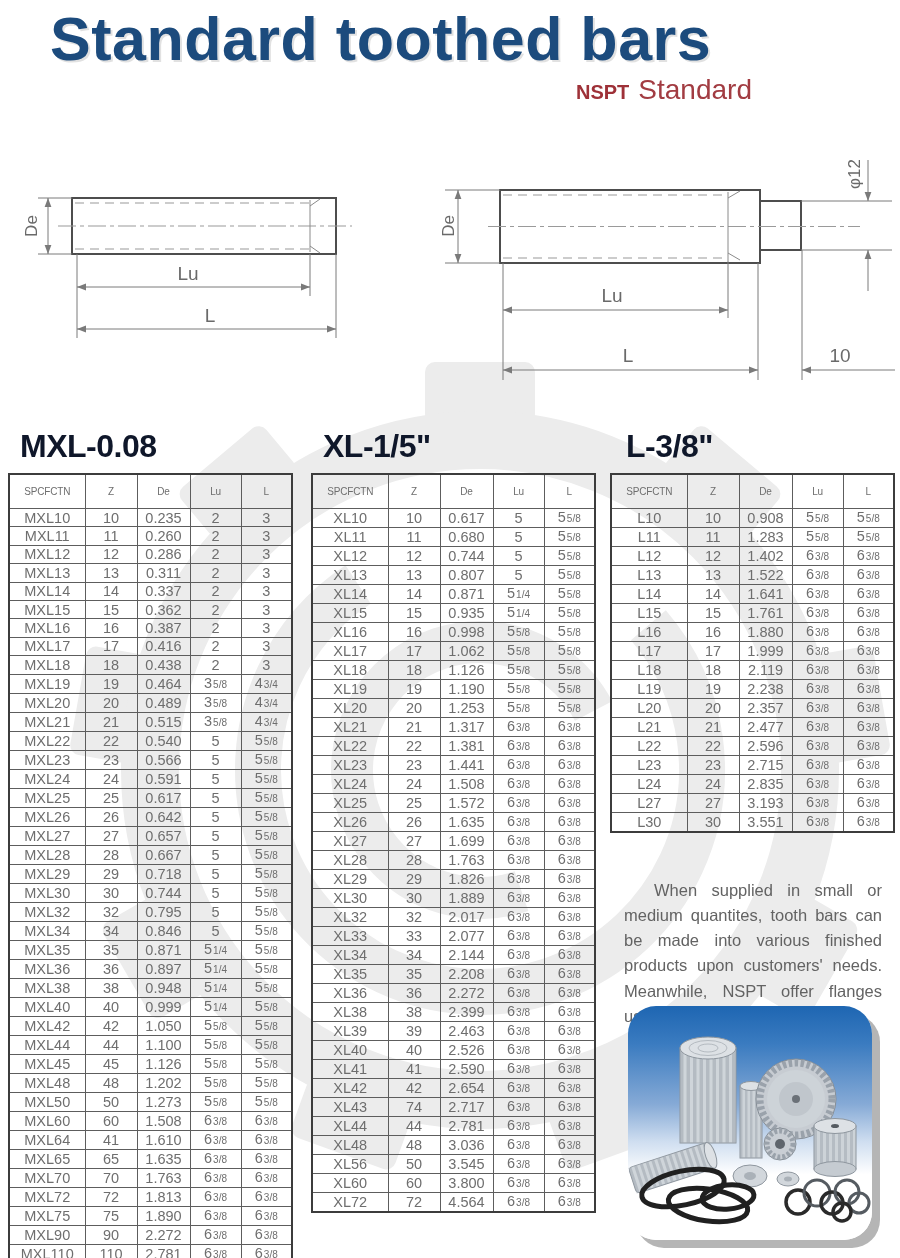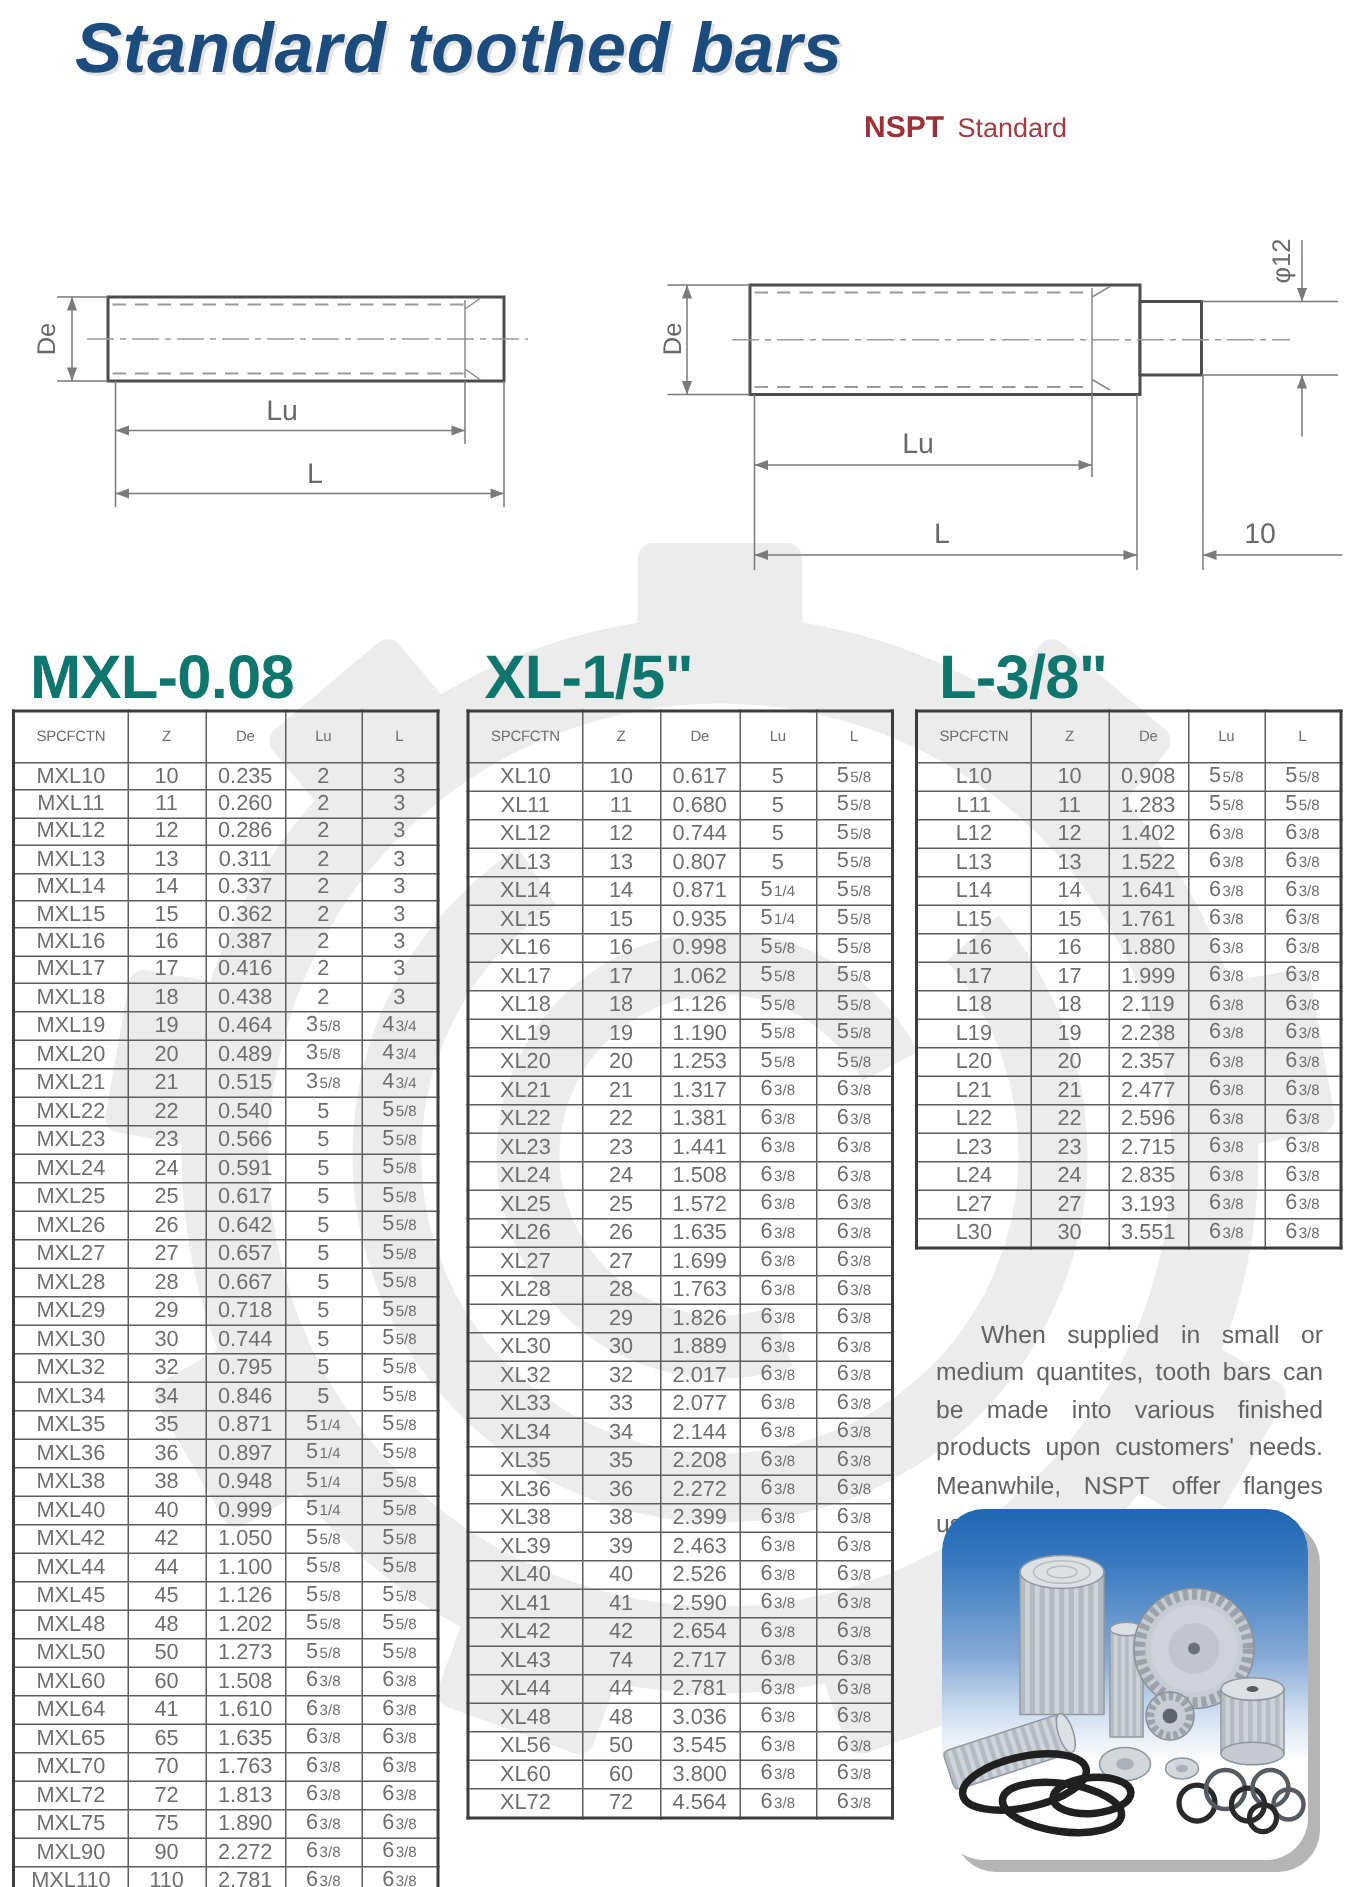--- a/index.html
+++ b/index.html
@@ -1,33 +1,33 @@
 <!DOCTYPE html>
 <html><head>
 <meta charset="utf-8">
 <style>
   html,body{margin:0;padding:0;background:#fff;}
   #page{position:relative;width:900px;height:1258px;background:#ffffff;overflow:hidden;
         font-family:"Liberation Sans",sans-serif;}
   
-  .main-title{position:absolute;left:50px;top:4px;font-size:47px;font-weight:800;font-style:italic;
+  .main-title{position:absolute;left:50px;top:4px;font-size:61px;font-weight:800;
       color:#1c4b7d;letter-spacing:0.5px;white-space:nowrap;text-shadow:2px 2px 0 rgba(40,40,40,0.14);}
   .brand{position:absolute;left:576px;top:74px;white-space:nowrap;}
   .brand .nm{font-size:20px;font-weight:bold;color:#9e3138;}
-  .brand .sfx{font-size:18px;color:#a23c42;margin-left:9px;}
+  .brand .sfx{font-size:28px;color:#a23c42;margin-left:9px;}
   
   .watermark{position:absolute;left:0;top:0;z-index:0;}
   
   .drawing{position:absolute;z-index:2;}
   .dw-left{left:18px;top:150px;}
   .dw-right{left:440px;top:148px;}
   .dim-txt{font-size:17px;fill:#6a6a6a;}
   .dim-lbl{font-size:19px;fill:#6a6a6a;}
   
-  .sec-title{position:absolute;z-index:2;font-size:41px;font-weight:bold;color:#0f766e;
+  .sec-title{position:absolute;z-index:2;font-size:32px;font-weight:bold;color:#0f172a;
       letter-spacing:-0.5px;white-space:nowrap;}
   .spec-table{position:absolute;z-index:2;border-collapse:collapse;width:283px;table-layout:fixed;
       border:2px solid #3c3c3c;background:transparent;}
   .spec-table th,.spec-table td{border:1px solid #5d5d5d;text-align:center;vertical-align:middle;
       color:#6e6e6e;padding:0;background:transparent;}
   .spec-table th{font-size:10px;font-weight:normal;height:33px;letter-spacing:-0.2px;}
   .spec-table td{font-size:14.5px;height:17.4px;line-height:16px;}
   .frac{font-size:10px;margin-left:1px;}
   
   .note{position:absolute;z-index:2;left:624px;top:861px;width:258px;font-size:16.5px;

